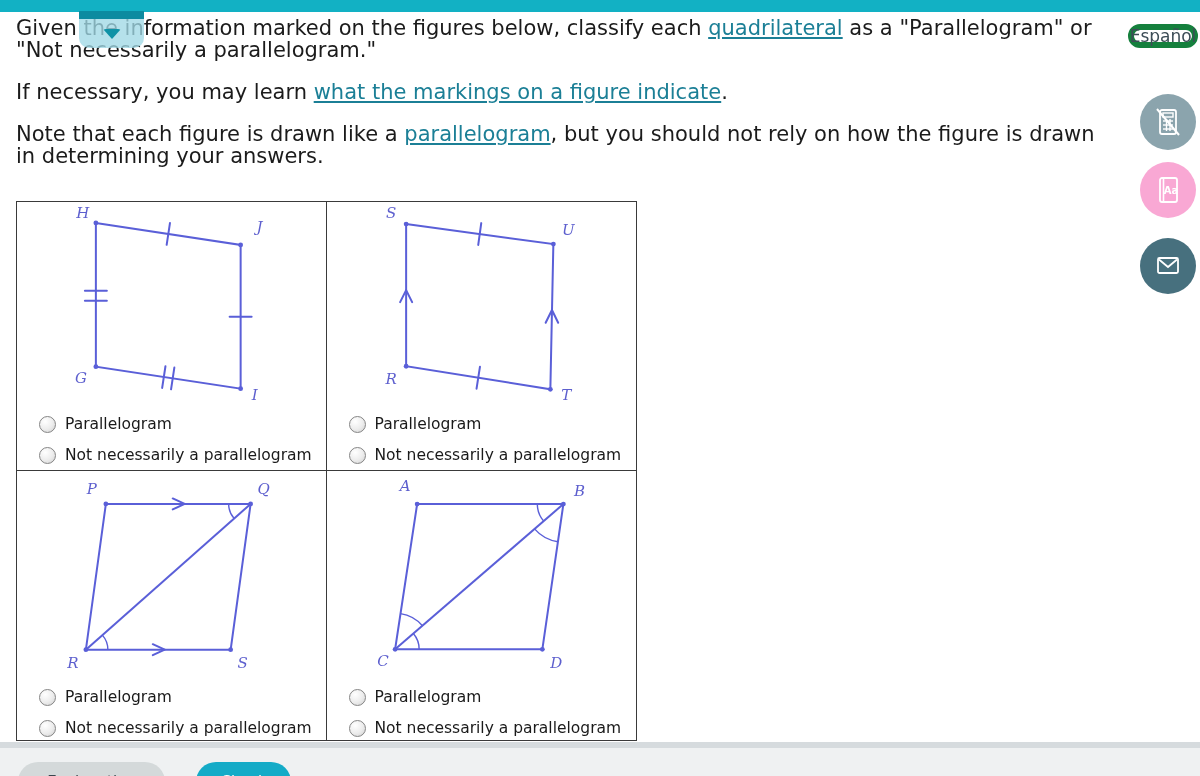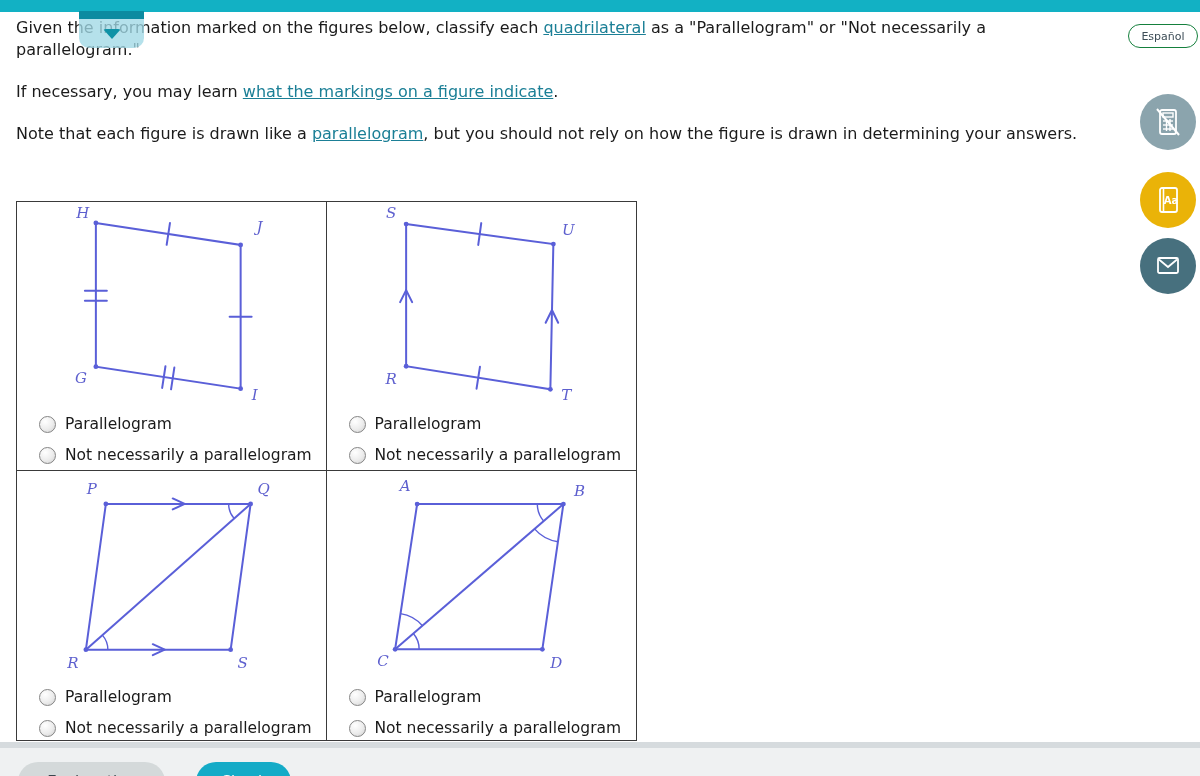--- a/index.html
+++ b/index.html
@@ -16,35 +16,35 @@
     height:29px; background:rgba(160,216,229,0.78);
     border-radius:0 0 10px 10px; display:flex; align-items:center; justify-content:center;
   }
   .chev-down {
     width:0; height:0; border-left:9px solid transparent; border-right:9px solid transparent;
     border-top:10px solid #0f92a6; border-radius:3px;
   }
   
   .espanol {
     position:absolute; left:1128px; top:24px; width:70px; height:24px;
-    border:1px solid #15803d; border-radius:13px; background:#fff;
-    font-size:11px; color:#3d4d57; display:flex; align-items:center; justify-content:center;
+    border:6px solid #15803d; border-radius:13px; background:#fff;
+    font-size:17px; color:#3d4d57; display:flex; align-items:center; justify-content:center;
     cursor:pointer;
   }
   
   .content { position:absolute; left:16px; top:17px; width:1085px; }
-  .content p { font-size:16px; line-height:22px; margin-bottom:20px; }
+  .content p { font-size:21px; line-height:22px; margin-bottom:20px; }
   .content a { color:#1b7f96; text-decoration:underline; cursor:pointer; }
   
   .icircle {
     position:absolute; left:1140px; width:56px; height:56px; border-radius:50%;
     display:flex; align-items:center; justify-content:center; cursor:pointer;
   }
   .ic1 { top:94px; background:#8ba4ad; }
-  .ic2 { top:172px; background:#eab308;text-align:center; }
+  .ic2 { top:162px; background:#f9a8d4;text-align:center; }
   .ic3 { top:238px; background:#47707e; }
   .icircle svg { display:block; }
   
   .qtable {
     position:absolute; left:16px; top:201px; width:621px; height:540px;
     display:grid; grid-template-columns:1fr 1fr; grid-template-rows:269px 1fr;
     border:1.5px solid #3a3a3a; background:#fff;
   }
   .qcell { position:relative; }
   .qcell.c1 { border-right:1.5px solid #3a3a3a; border-bottom:1.5px solid #3a3a3a; }

